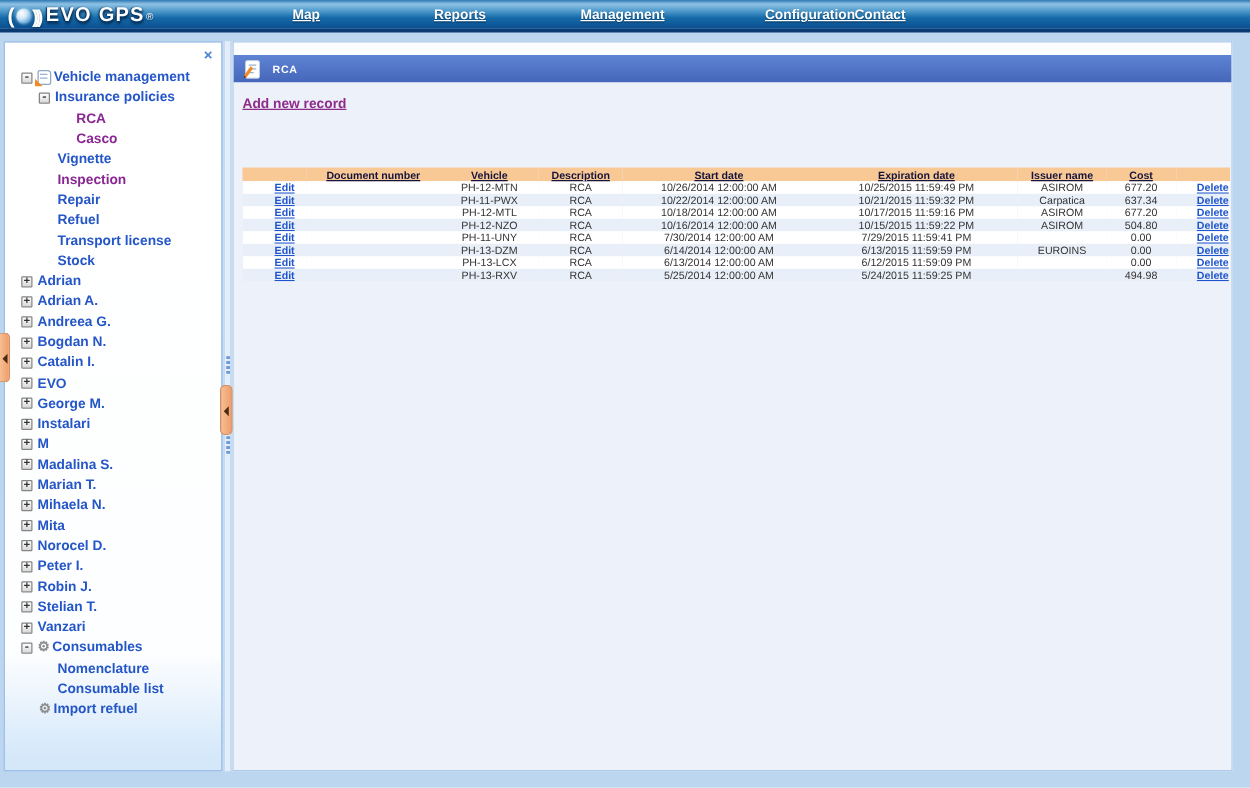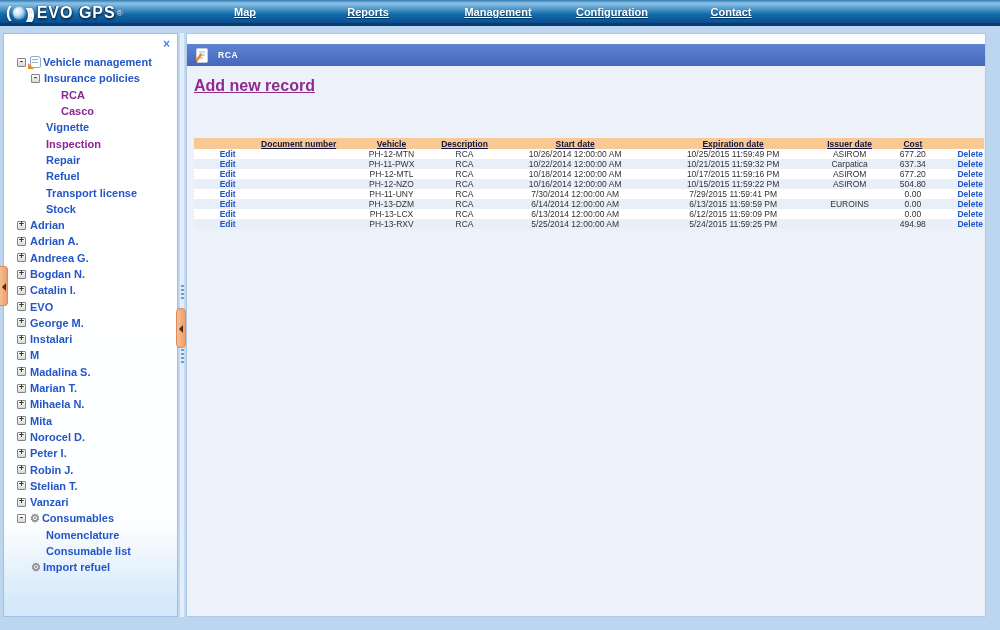--- a/index.html
+++ b/index.html
@@ -15,21 +15,21 @@
   .logo .sphere { display:inline-block; width:12px; height:12px; margin:0 1px; border-radius:50%;
     background:radial-gradient(circle at 35% 30%,#ffffff 0%,#CBE4F5 40%,#5FA4D8 75%,#2E78B4 100%);
     box-shadow:0 0 2px rgba(255,255,255,.8); }
   .logo .waves { font-size:15px; font-weight:bold; letter-spacing:-3px; margin-right:5px; text-shadow:0 1px 2px rgba(4,40,76,.8); }
   .logo .brand { font-size:16px; font-weight:bold; letter-spacing:1px;
     text-shadow:-1px 0 1px rgba(5,45,85,.9),1px 1px 2px rgba(5,45,85,.9),0 2px 2px rgba(5,45,85,.7); }
   .logo sup { font-size:8px; margin-left:1px; text-shadow:0 1px 1px rgba(5,45,85,.9); }
   .nav a { position:absolute; top:6px; transform:translateX(-50%); color:#fff; font-size:11px; font-weight:bold;
     text-decoration:underline; text-shadow:0 1px 1px rgba(0,30,60,.65); cursor:pointer; }
   .nav a:nth-child(1){ left:245px; } .nav a:nth-child(2){ left:368px; } .nav a:nth-child(3){ left:498px; }
-  .nav a:nth-child(4){ left:612px; } .nav a:nth-child(5){ left:731px; }
+  .nav a:nth-child(4){ left:648px; } .nav a:nth-child(5){ left:704px; }
 
   
   .sidebar { position:absolute; left:3px; top:33px; width:175px; height:584px;
     background:linear-gradient(to bottom,#FFFFFF 0%,#FDFEFF 84%,#D5E8FA 98%);
     border:1px solid #9FC0E8; }
   .sidebar .close-x { position:absolute; top:3px; right:7px; color:#4A86D8; font-size:12px; font-weight:bold; cursor:pointer; }
   .tree { position:absolute; left:0; top:20px; width:100%; }
   .tree-item { display:flex; align-items:center; height:16.3px; font-size:11px; font-weight:bold; white-space:nowrap; }
   .tree-item .label { text-decoration:none; cursor:pointer; }
   .tree-item .label.blue { color:#2456C8; }
@@ -59,33 +59,33 @@
     background:linear-gradient(to right,#F6BE93,#EF9E6B); border:1px solid #D98D5C; border-left:none;
     border-radius:0 4px 4px 0; cursor:pointer; }
 
   
   .content { position:absolute; left:186px; top:33px; width:800px; height:584px; background:#FBFDFF;
     border:1px solid #AFC9E8; }
   .panel-header { margin-top:10px; height:22px; background:linear-gradient(#5F84D4,#4566BA);
     display:flex; align-items:center; padding-left:6px; }
   .panel-header .title { color:#fff; font-size:8.5px; font-weight:bold; letter-spacing:.6px; margin-left:8px; }
   .panel-body { position:absolute; left:0; top:32px; right:0; bottom:0; background:#ECF1FA; }
-  .add-link { display:inline-block; margin:11px 0 0 7px; color:#8E2B8B; font-size:16px; font-weight:bold;
+  .add-link { display:inline-block; margin:11px 0 0 7px; color:#8E2B8B; font-size:11px; font-weight:bold;
     text-decoration:underline; cursor:pointer; }
 
   
   table.grid { margin:43px 0 0 7px; width:calc(100% - 8px); border-collapse:collapse; table-layout:fixed; }
   table.grid th { background:#F9C995; height:11px; font-size:8.5px; font-weight:bold; color:#14143C;
     text-decoration:underline; text-align:center; cursor:pointer; padding:0;margin-top:42px; }
   table.grid td { height:10px; font-size:8.5px; color:#333; text-align:center; padding:0; line-height:10px;
     overflow:hidden; white-space:nowrap; }
   table.grid tr.r:nth-child(even) td { background:#E9EFF9; }
   table.grid tr.r:nth-child(odd) td { background:#FFFFFF; }
   td.link { font-weight:bold; }
-  td.link span { color:#1F55CC; cursor:pointer;margin-left:16px; }
+  td.link span { color:#1F55CC; text-decoration:underline; cursor:pointer;margin-left:16px; }
   td.edit { text-align:left; padding-left:3px; }
   col.c-edit{width:6.5%} col.c-doc{width:13.5%} col.c-veh{width:10%} col.c-desc{width:8.5%}
   col.c-start{width:19.5%} col.c-exp{width:20.5%} col.c-iss{width:9%} col.c-cost{width:7%} col.c-del{width:5.5%}
 
   
   .hdr-icon { width:17px; height:17px; }
 </style>
 </head>
 <body>
 
@@ -270,21 +270,21 @@
           <col class="c-del">
       </colgroup>
       <thead>
         <tr>
           <th></th>
           <th>Document number</th>
           <th>Vehicle</th>
           <th>Description</th>
           <th>Start date</th>
           <th>Expiration date</th>
-          <th>Issuer date</th>
+          <th>Issuer name</th>
           <th>Cost</th>
           <th></th>
         </tr>
       </thead>
       <tbody>
           <tr class="r">
             <td class="link edit"><span>Edit</span></td>
             <td></td>
             <td>PH-12-MTN</td>
             <td>RCA</td>

